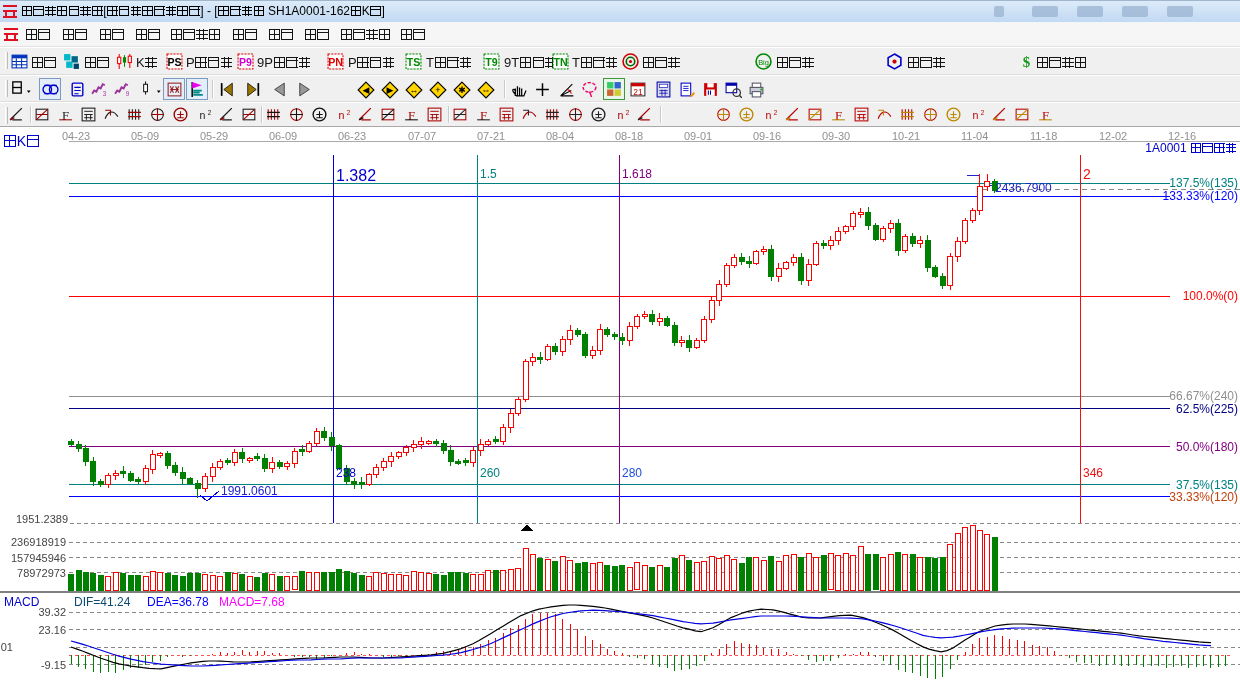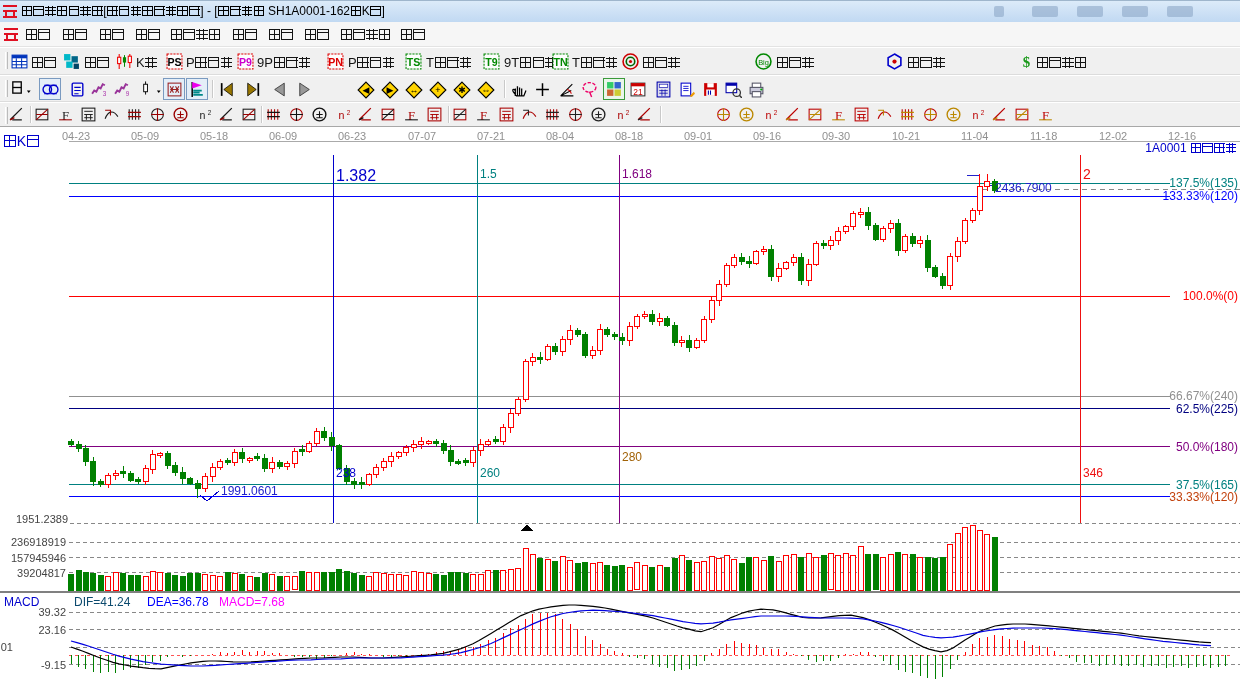--- a/index.html
+++ b/index.html
@@ -1029,53 +1029,53 @@
 </g>
 <polyline points="71,519.0 77,521.1 83,523.3 89,525.6 95,528.0 101,530.3 107,532.3 113,534.3 119,535.8 125,537.0 131,538.1 137,538.9 143,539.7 149,540.3 155,540.7 161,540.8 167,539.6 173,538.4 179,537.2 185,536.0 191,534.9 197,534.1 203,533.3 209,533.0 215,533.0 221,533.1 227,533.5 233,533.9 239,534.0 245,534.0 251,533.9 257,533.5 263,533.1 269,532.7 275,532.3 281,531.9 287,531.5 293,531.1 299,530.7 305,530.3 311,530.0 317,530.0 323,530.0 329,529.7 335,529.3 341,529.0 347,529.0 353,529.0 359,529.3 365,529.7 371,530.0 377,530.0 383,530.0 389,529.7 395,529.3 401,528.9 407,528.5 413,528.1 419,527.7 425,527.3 431,526.9 437,526.1 443,525.3 449,523.9 455,522.3 461,520.6 467,518.2 473,515.8 479,512.6 485,509.0 491,505.4 497,501.8 503,498.2 509,494.6 515,491.0 521,487.6 527,485.2 533,482.8 539,481.2 545,480.0 551,478.9 557,478.1 563,477.3 569,477.0 575,477.0 581,477.4 587,477.8 593,478.4 599,479.2 605,480.0 611,481.2 617,482.4 623,483.6 629,484.8 635,486.0 641,487.2 647,488.4 653,490.0 659,492.0 665,494.0 671,496.0 677,498.0 683,499.8 689,501.2 695,502.8 701,503.7 707,501.7 713,499.7 719,496.6 725,493.0 731,489.6 737,487.2 743,484.8 749,483.2 755,482.0 761,481.1 767,481.5 773,481.9 779,483.1 785,484.7 791,486.3 797,487.9 803,489.5 809,490.0 815,490.0 821,489.9 827,489.1 833,488.3 839,487.7 845,487.3 851,487.2 857,488.4 863,489.6 869,491.6 875,494.0 881,496.5 887,499.3 893,502.1 899,505.4 905,509.0 911,512.5 917,515.7 923,518.9 929,521.1 935,522.7 941,523.8 947,522.6 953,520.0 959,516.0 965,512.0 971,508.4 977,504.8 983,502.0 989,500.0 995,498.0 1001,497.2 1007,496.4 1013,496.0 1019,496.0 1025,496.0 1031,496.4 1037,496.8 1043,497.3 1049,497.9 1055,498.5 1061,499.1 1067,499.7 1073,500.3 1079,500.9 1085,501.5 1091,502.1 1097,502.7 1103,503.3 1109,503.9 1115,504.5 1121,505.1 1127,506.0 1133,507.0 1139,507.9 1145,508.5 1151,509.1 1157,509.7 1163,510.3 1169,510.9 1175,511.5 1181,512.1 1187,512.7 1193,513.3 1199,513.9 1205,514.3 1211,514.7" fill="none" stroke="#000000" stroke-width="1.2"></polyline>
 <polyline points="71,513.0 77,514.7 83,516.4 89,518.3 95,520.3 101,522.3 107,524.3 113,526.3 119,528.1 125,529.7 131,531.2 137,532.4 143,533.6 149,534.5 155,535.3 161,536.1 167,536.5 173,536.9 179,537.3 185,537.7 191,538.0 197,538.0 203,538.0 209,537.7 215,537.3 221,536.9 227,536.5 233,536.1 239,535.7 245,535.3 251,534.9 257,534.5 263,534.1 269,533.7 275,533.3 281,532.9 287,532.5 293,532.1 299,532.0 305,532.0 311,531.9 317,531.5 323,531.1 329,531.0 335,531.0 341,530.9 347,530.5 353,530.1 359,530.0 365,530.0 371,530.0 377,530.0 383,530.0 389,530.0 395,530.0 401,529.9 407,529.5 413,529.1 419,528.7 425,528.3 431,527.9 437,527.5 443,527.1 449,526.5 455,525.7 461,524.7 467,523.1 473,521.5 479,519.7 485,517.7 491,515.5 497,512.7 503,509.9 509,507.1 515,504.3 521,501.5 527,498.7 533,495.9 539,493.4 545,491.0 551,488.7 557,487.1 563,485.5 569,484.5 575,483.7 581,482.9 587,482.5 593,482.1 599,482.3 605,482.7 611,483.1 617,483.5 623,483.9 629,484.5 635,485.3 641,486.1 647,486.9 653,487.7 659,488.8 665,490.0 671,491.2 677,492.4 683,493.6 689,494.5 695,495.3 701,495.9 707,495.5 713,495.1 719,494.2 725,493.0 731,491.9 737,491.1 743,490.3 749,489.5 755,488.7 761,488.0 767,488.0 773,488.0 779,488.0 785,488.0 791,488.1 797,488.5 803,488.9 809,489.3 815,489.7 821,490.0 827,490.0 833,490.0 839,490.0 845,490.0 851,490.1 857,490.5 863,490.9 869,491.8 875,493.0 881,494.3 887,495.9 893,497.5 899,499.3 905,501.3 911,503.3 917,505.3 923,507.3 929,508.5 935,509.3 941,509.9 947,509.5 953,509.1 959,508.2 965,507.0 971,505.8 977,504.6 983,503.4 989,502.5 995,501.7 1001,500.9 1007,500.5 1013,500.1 1019,500.0 1025,500.0 1031,500.0 1037,500.0 1043,500.0 1049,500.3 1055,500.7 1061,501.1 1067,501.7 1073,502.3 1079,502.9 1085,503.5 1091,504.1 1097,504.7 1103,505.3 1109,505.9 1115,506.5 1121,507.1 1127,508.0 1133,509.0 1139,509.9 1145,510.8 1151,511.6 1157,512.5 1163,513.3 1169,513.9 1175,514.5 1181,515.1 1187,515.7 1193,516.3 1199,516.9 1205,517.3 1211,517.7" fill="none" stroke="#0000e0" stroke-width="1.2"></polyline>
 </svg>
 <div class="lb" style="right:2px;top:48.0px;color:#008080;font-size:12px">137.5%(135)</div>
 <div class="lb" style="right:2px;top:61.0px;color:#0000ff;font-size:12px">133.33%(120)</div>
 <div class="lb" style="right:2px;top:161.0px;color:#ff0000;font-size:12px">100.0%(0)</div>
 <div class="lb" style="right:2px;top:261.0px;color:#909090;font-size:12px">66.67%(240)</div>
 <div class="lb" style="right:2px;top:274.0px;color:#000080;font-size:12px">62.5%(225)</div>
 <div class="lb" style="right:2px;top:312.0px;color:#800080;font-size:12px">50.0%(180)</div>
-<div class="lb" style="right:2px;top:350.0px;color:#008080;font-size:12px">37.5%(165)</div>
+<div class="lb" style="right:2px;top:350.0px;color:#008080;font-size:12px">37.5%(135)</div>
 <div class="lb" style="right:2px;top:362.0px;color:#c2410c;font-size:12px">33.33%(120)</div>
 <div class="lb" style="left:336px;top:39.0px;color:#0000cc;font-size:16px">1.382</div>
 <div class="lb" style="left:336px;top:338.0px;color:#0000cc;font-size:12px">238</div>
 <div class="lb" style="left:480px;top:39.0px;color:#008080;font-size:12px">1.5</div>
 <div class="lb" style="left:480px;top:338.0px;color:#008080;font-size:12px">260</div>
 <div class="lb" style="left:622px;top:39.0px;color:#800080;font-size:12px">1.618</div>
-<div class="lb" style="left:622px;top:322px;color:#a16207;font-size:12px">280</div>
+<div class="lb" style="left:622px;top:338.0px;color:#1d4ed8;font-size:12px">280</div>
 <div class="lb" style="left:1083px;top:38.0px;color:#ee1111;font-size:14px">2</div>
 <div class="lb" style="left:1083px;top:338.0px;color:#ee1111;font-size:12px">346</div>
 <div class="lb" style="left:62px;top:2.0px;color:#909090">04-23</div>
 <div class="lb" style="left:131px;top:2.0px;color:#909090">05-09</div>
-<div class="lb" style="left:200px;top:2.0px;color:#909090">05-18</div>
+<div class="lb" style="left:200px;top:2.0px;color:#909090">05-29</div>
 <div class="lb" style="left:269px;top:2.0px;color:#909090">06-09</div>
 <div class="lb" style="left:338px;top:2.0px;color:#909090">06-23</div>
 <div class="lb" style="left:408px;top:2.0px;color:#909090">07-07</div>
 <div class="lb" style="left:477px;top:2.0px;color:#909090">07-21</div>
 <div class="lb" style="left:546px;top:2.0px;color:#909090">08-04</div>
 <div class="lb" style="left:615px;top:2.0px;color:#909090">08-18</div>
 <div class="lb" style="left:684px;top:2.0px;color:#909090">09-01</div>
 <div class="lb" style="left:753px;top:2.0px;color:#909090">09-16</div>
 <div class="lb" style="left:822px;top:2.0px;color:#909090">09-30</div>
 <div class="lb" style="left:892px;top:2.0px;color:#909090">10-21</div>
 <div class="lb" style="left:961px;top:2.0px;color:#909090">11-04</div>
 <div class="lb" style="left:1030px;top:2.0px;color:#909090">11-18</div>
 <div class="lb" style="left:1099px;top:2.0px;color:#909090">12-02</div>
 <div class="lb" style="left:1168px;top:2.0px;color:#909090">12-16</div>
 <div class="lb" style="left:995px;top:53.0px;color:#2222cc;font-size:12px">2436.7900</div>
 <div class="lb" style="left:221px;top:356.0px;color:#2222cc;font-size:12px">1991.0601</div>
 <div class="lb" style="right:1172px;top:385.0px;color:#444">1951.2389</div>
 <div class="lb" style="right:1174px;top:408.0px;color:#444">236918919</div>
 <div class="lb" style="right:1174px;top:423.5px;color:#444">157945946</div>
-<div class="lb" style="right:1174px;top:438.5px;color:#444">39204817</div>
+<div class="lb" style="right:1174px;top:438.5px;color:#444">78972973</div>
 <div class="lb" style="right:1174px;top:478.0px;color:#444">39.32</div>
 <div class="lb" style="right:1174px;top:495.5px;color:#444">23.16</div>
 <div class="lb" style="right:1227px;top:513.0px;color:#444">7.01</div>
 <div class="lb" style="right:1174px;top:530.5px;color:#444">-9.15</div>
 <div style="position:absolute;left:4px;top:467.0px;font-size:12px;color:#0000cc">MACD</div>
 <div style="position:absolute;left:74px;top:467.0px;font-size:12px;color:#0c4a6e">DIF=41.24</div>
 <div style="position:absolute;left:147px;top:467.0px;font-size:12px;color:#0000ff">DEA=36.78</div>
 <div style="position:absolute;left:219px;top:467.0px;font-size:12px;color:#ff00ff">MACD=7.68</div>
 <div style="position:absolute;left:3px;top:5.0px;font-size:14px;color:#0000cc"><i class="z"></i>K<i class="z z2"></i></div>
 <div style="position:absolute;right:3px;top:13.0px;font-size:12px;color:#0000cc">1A0001 <i class="z"></i><i class="z z2"></i><i class="z"></i><i class="z z3"></i></div>

